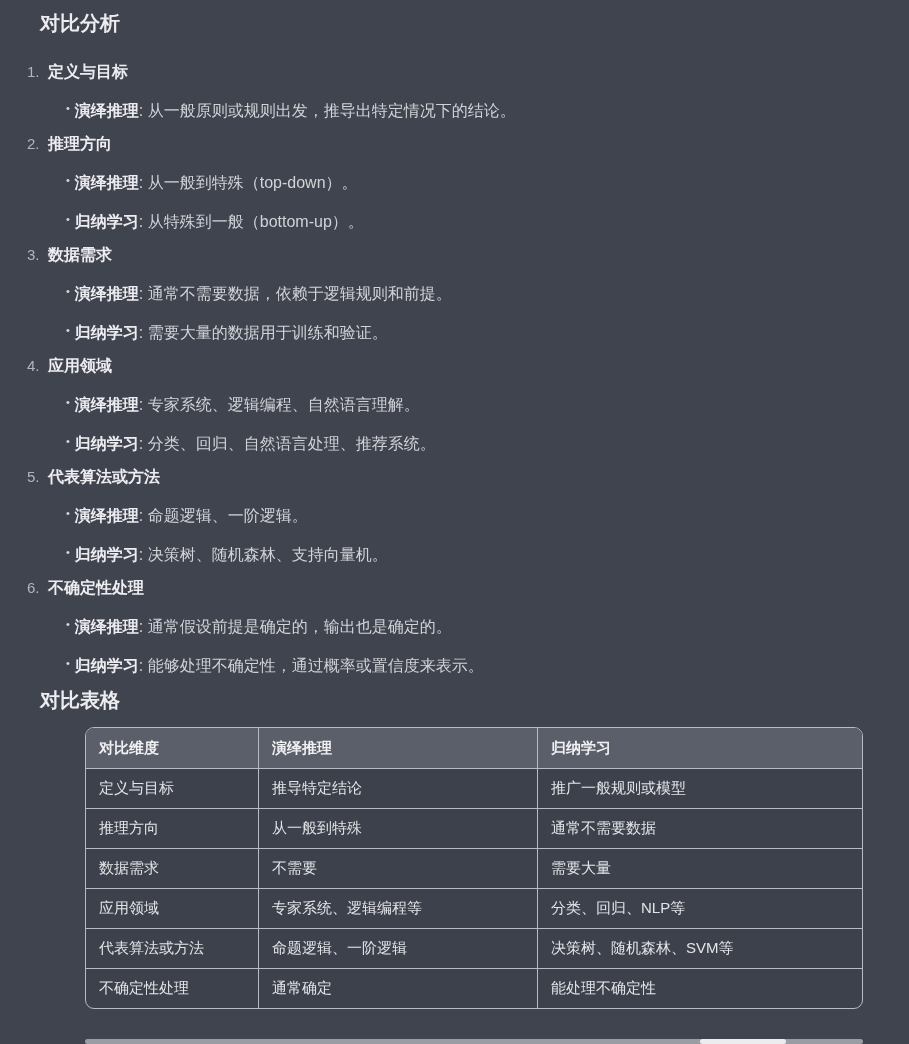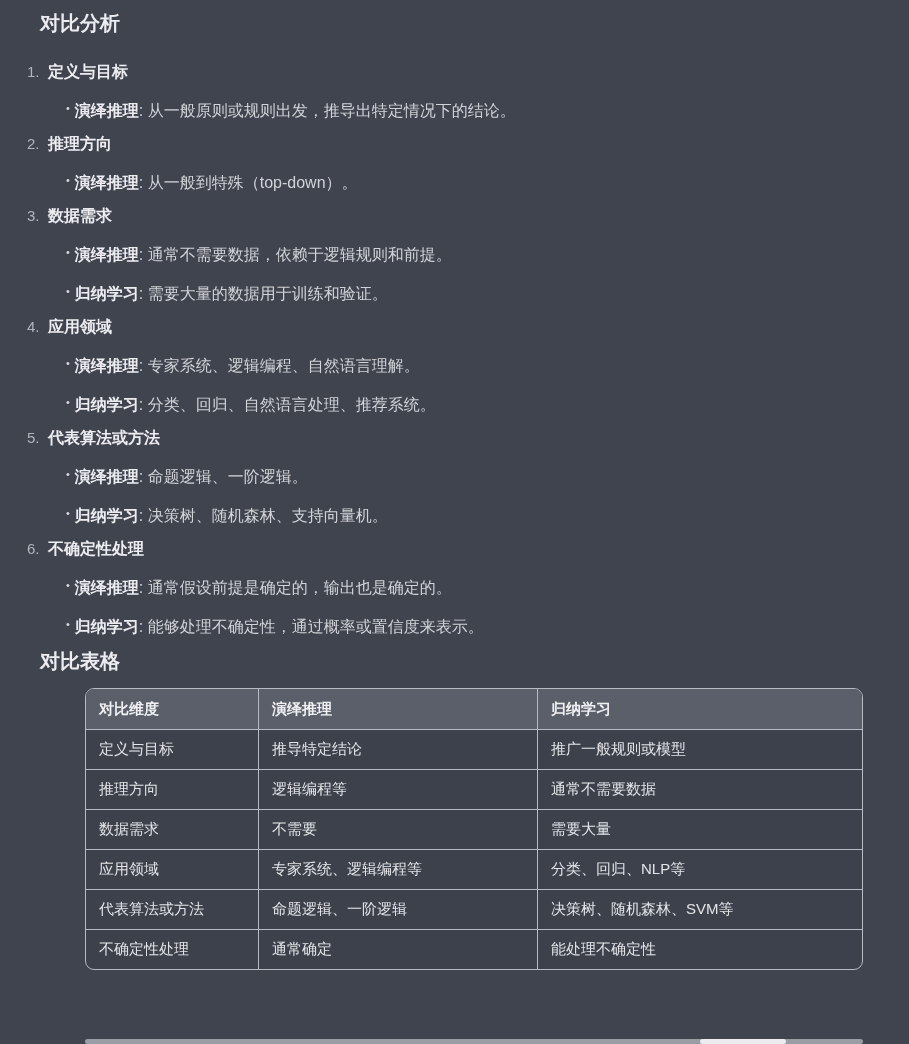--- a/index.html
+++ b/index.html
@@ -105,20 +105,21 @@
       </ul>
     </li>
 
     <li>
       <div class="item-head">
         <span class="item-num">2.</span>
         <span class="item-title">推理方向</span>
       </div>
       <ul class="point-list">
         <li><span class="pt-dot">•</span><span class="pt-term">演绎推理</span><span>: </span><span>从一般到特殊（top-down）。</span></li>
+        <li><span class="pt-dot">•</span><span class="pt-term">归纳学习</span><span>: </span><span>从特殊到一般（bottom-up）。</span></li>
       </ul>
     </li>
 
     <li>
       <div class="item-head">
         <span class="item-num">3.</span>
         <span class="item-title">数据需求</span>
       </div>
       <ul class="point-list">
         <li><span class="pt-dot">•</span><span class="pt-term">演绎推理</span><span>: </span><span>通常不需要数据，依赖于逻辑规则和前提。</span></li>
@@ -168,21 +169,21 @@
       <div class="t-cell c1">演绎推理</div>
       <div class="t-cell c2">归纳学习</div>
     </div>
     <div class="t-row">
       <div class="t-cell c0">定义与目标</div>
       <div class="t-cell c1">推导特定结论</div>
       <div class="t-cell c2">推广一般规则或模型</div>
     </div>
     <div class="t-row">
       <div class="t-cell c0">推理方向</div>
-      <div class="t-cell c1">逻辑编程等</div>
+      <div class="t-cell c1">从一般到特殊</div>
       <div class="t-cell c2">通常不需要数据</div>
     </div>
     <div class="t-row">
       <div class="t-cell c0">数据需求</div>
       <div class="t-cell c1">不需要</div>
       <div class="t-cell c2">需要大量</div>
     </div>
     <div class="t-row">
       <div class="t-cell c0">应用领域</div>
       <div class="t-cell c1">专家系统、逻辑编程等</div>

